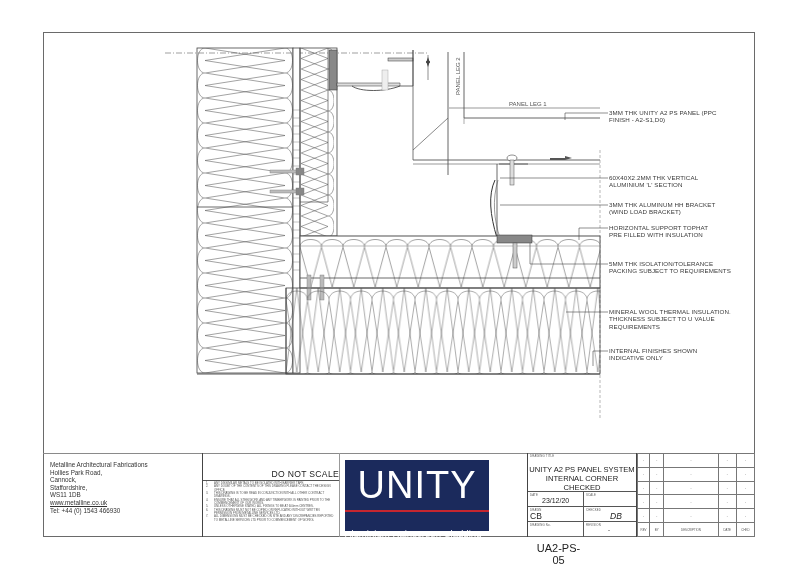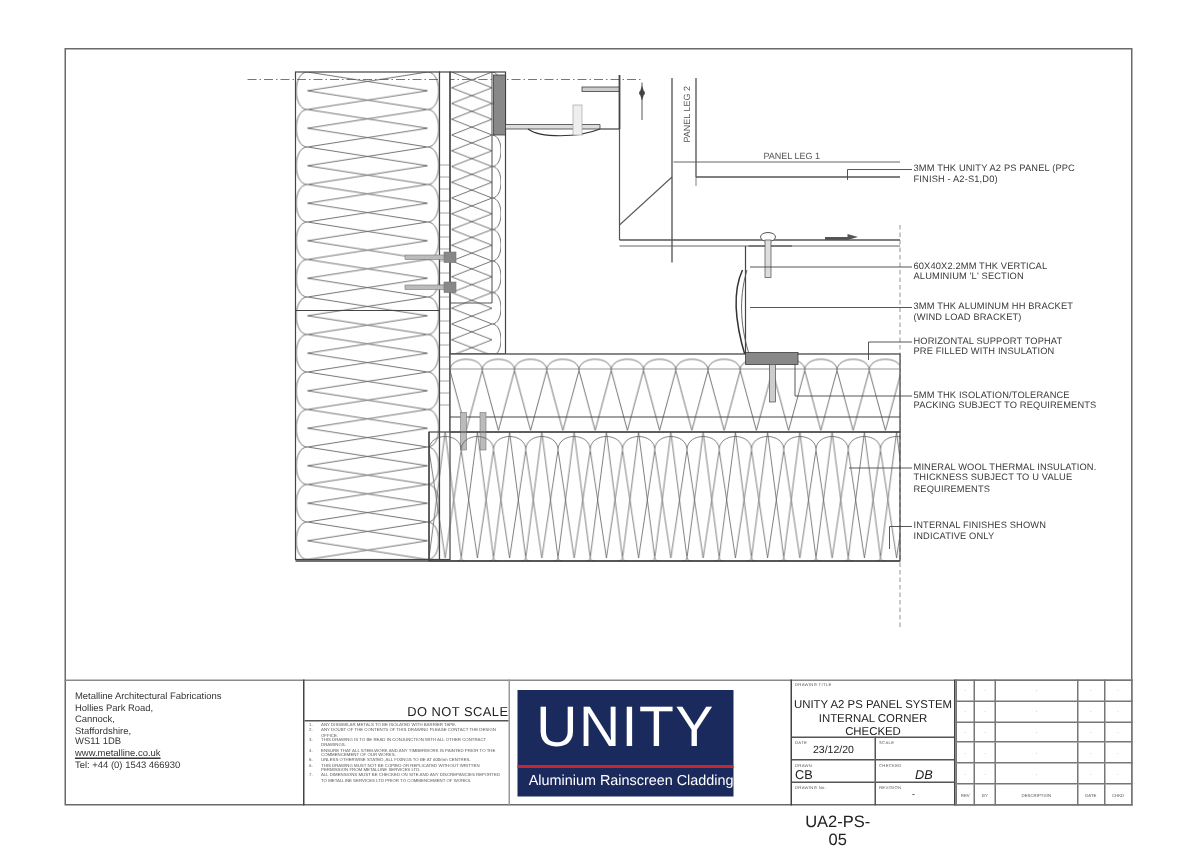--- a/index.html
+++ b/index.html
@@ -11,21 +11,21 @@
   .addr{position:absolute;left:50px;top:461px;font-size:6.3px;line-height:7.6px;color:#333;}
   .addr .link{text-decoration:underline;color:#333;}
   .dns{position:absolute;left:202px;top:453px;width:138px;height:84px;border-left:1px solid #444;border-right:1px solid #999;box-sizing:border-box;}
   .dns-title{font-size:8.6px;text-align:right;border-bottom:1px solid #555;height:11px;line-height:11px;letter-spacing:0.3px;color:#222;margin-top:16px;}
   .dns-notes{padding:1px 3px 0 3px;font-size:2.9px;line-height:3.35px;color:#555;}
   .dns-notes div{display:flex;}
   .dns-notes span.n{width:8px;flex:none;}
   .logo{position:absolute;left:345px;top:460px;width:144px;height:71px;background:#1b2a5c;}
   .logo .word{position:absolute;left:0;top:3px;width:100%;text-align:center;color:#fff;font-size:38px;letter-spacing:1px;line-height:44px;}
   .logo .red{position:absolute;left:0;top:50px;width:100%;height:2px;background:#c5262f;}
-  .logo .tag{position:absolute;left:0;top:55px;width:100%;text-align:right;color:#fff;font-size:9.6px;line-height:12px;}
+  .logo .tag{position:absolute;left:0;top:68px;width:100%;text-align:left;color:#fff;font-size:9.6px;line-height:12px;}
   .info{position:absolute;left:527px;top:453px;width:110px;height:84px;border-left:1px solid #444;border-right:1px solid #444;box-sizing:border-box;}
   .cell{position:absolute;box-sizing:border-box;border-top:1px solid #555;}
   .lbl{position:absolute;left:2px;top:1px;font-size:2.8px;color:#555;letter-spacing:0.2px;}
   .val{position:absolute;font-size:8.5px;color:#222;}
   .rev{position:absolute;left:637px;top:453px;width:118px;height:84px;}
   .rev table{border-collapse:collapse;width:118px;height:84px;table-layout:fixed;}
   .rev td{border:1px solid #777;font-size:3px;color:#888;text-align:center;padding:0;}
   .rev tr.hdr td{font-size:2.9px;color:#555;}
 </style>
 </head>

